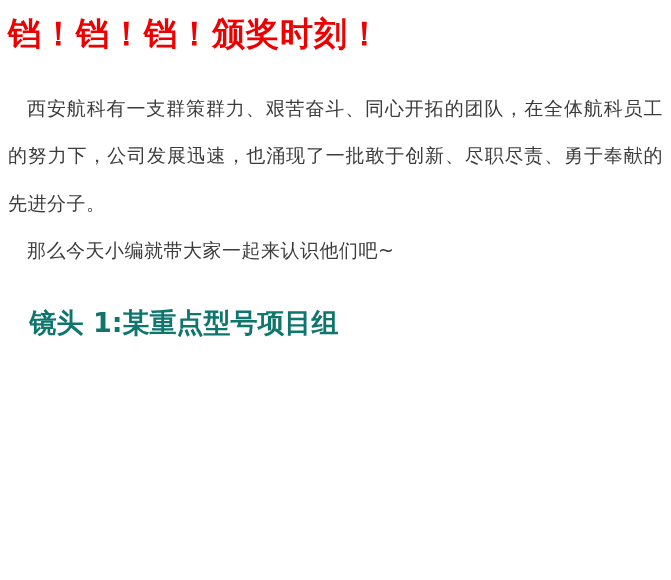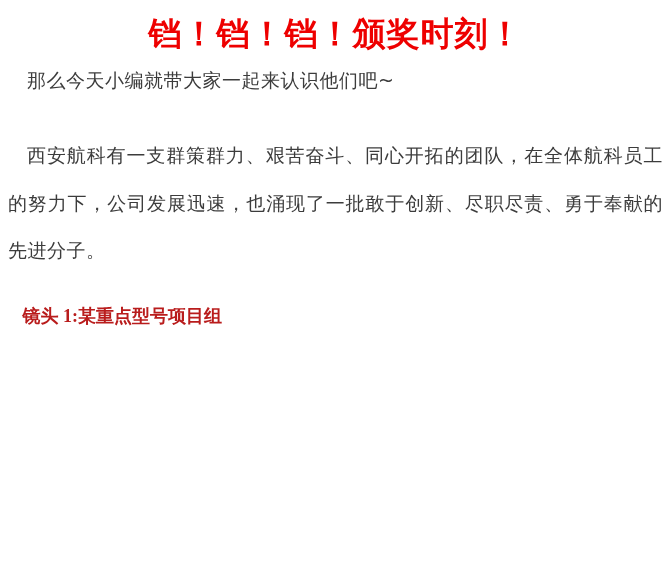--- a/index.html
+++ b/index.html
@@ -12,21 +12,21 @@
   }
   .article {
     box-sizing: border-box;
     width: 671px;
     height: 580px;
     padding: 0 8px;
     font-family: "DejaVu Sans", "Liberation Sans", sans-serif;
   }
   .article-title {
     margin: 12px 0 0 0;
-    text-align: center;
+    text-align: left;
     font-family: "DejaVu Serif", "Liberation Serif", serif;
     font-weight: bold;
     font-size: 33px;
     line-height: 1.35;
     color: #ee0000; 
     letter-spacing: 1px;
   }
   .body-paragraph {
     margin: 0;
     font-size: 19px;
@@ -34,38 +34,37 @@
     color: #3c3c3c; 
     text-align: justify;
     text-indent: 1em;
     letter-spacing: 0.5px;
   }
   .first-paragraph {
     margin-top: 28px;
   }
   .section-heading {
     margin: 30px 0 0 0;
-    font-size: 18px;
+    font-size: 27px;
     line-height: 1.3;
     font-weight: bold;
-    color: #b91c1c; 
+    color: #0f766e; 
     text-indent: 0.8em;
-    font-family: Liberation Serif, serif;
   }
   .section-body {
     margin-top: 10px;
   }
 </style>
 </head>
 <body>
 
 <div class="article">
 
   <h1 class="article-title">铛！铛！铛！颁奖时刻！</h1>
 
+  <p class="body-paragraph first-paragraph">西安航科有一支群策群力、艰苦奋斗、同心开拓的团队，在全体航科员工的努力下，公司发展迅速，也涌现了一批敢于创新、尽职尽责、勇于奉献的先进分子。</p>
+
   <p class="body-paragraph">那么今天小编就带大家一起来认识他们吧~</p>
-
-  <p class="body-paragraph first-paragraph">西安航科有一支群策群力、艰苦奋斗、同心开拓的团队，在全体航科员工的努力下，公司发展迅速，也涌现了一批敢于创新、尽职尽责、勇于奉献的先进分子。</p>
 
   <h2 class="section-heading">镜头 1:某重点型号项目组</h2>
 
 
 </div>
 
 </body></html>

